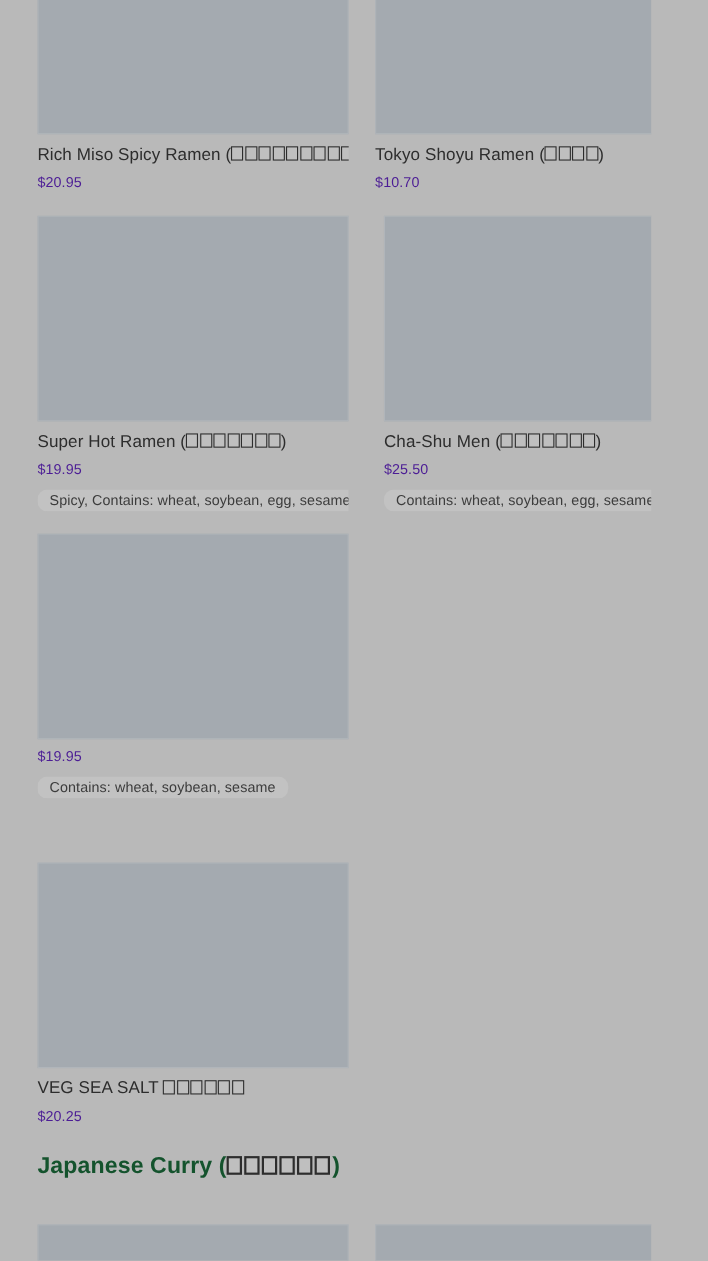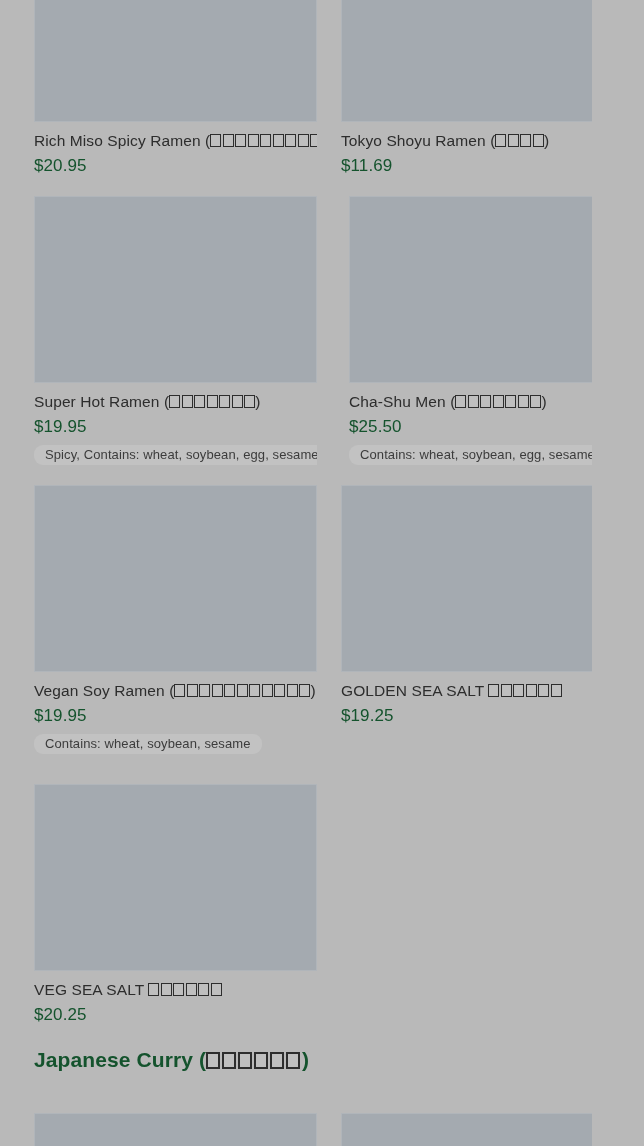--- a/index.html
+++ b/index.html
@@ -49,23 +49,23 @@
     font-size: 15.5px;
     line-height: 19px;
     font-weight: 400;
     color: #2d2d2d;
     margin: 9px 0 0 0;
     white-space: nowrap;
     letter-spacing: 0.1px;
   }
 
   .price {
-    font-size: 17px;
+    font-size: 13px;
     line-height: 16px;
-    color: #14532d;
+    color: #4c1d95;
     margin: 8px 0 0 0;
     letter-spacing: 0.1px;
   }
 
   .badge-row {
     margin-top: 10px;
     height: 20px;
     overflow: hidden;
     white-space: nowrap;
   }
@@ -124,21 +124,21 @@
       <div class="title">
         <span>Rich Miso Spicy Ramen (</span><span class="tofu-wrap"><span class="tofu"></span><span class="tofu"></span><span class="tofu"></span><span class="tofu"></span><span class="tofu"></span><span class="tofu"></span><span class="tofu"></span><span class="tofu"></span><span class="tofu"></span></span>
       </div>
       <div class="price">$20.95</div>
     </div>
     <div class="card">
       <div class="thumb" style="height:186px;"></div>
       <div class="title">
         <span>Tokyo Shoyu Ramen (</span><span class="tofu-wrap"><span class="tofu"></span><span class="tofu"></span><span class="tofu"></span><span class="tofu"></span></span><span>)</span>
       </div>
-      <div class="price">$11.69</div>
+      <div class="price">$10.70</div>
     </div>
   </div>
 
   <div class="grid" style="top:196px;gap:32px;">
     <div class="card">
       <div class="thumb" style="height:187px;"></div>
       <div class="title">
         <span>Super Hot Ramen (</span><span class="tofu-wrap"><span class="tofu"></span><span class="tofu"></span><span class="tofu"></span><span class="tofu"></span><span class="tofu"></span><span class="tofu"></span><span class="tofu"></span></span><span>)</span>
       </div>
       <div class="price">$19.95</div>
@@ -154,34 +154,24 @@
       <div class="price">$25.50</div>
       <div class="badge-row">
         <span class="badge">Contains: wheat, soybean, egg, sesame</span>
       </div>
     </div>
   </div>
 
   <div class="grid" style="top:485px;">
     <div class="card">
       <div class="thumb" style="height:187px;"></div>
-      <div class="title">
-        <span>Vegan Soy Ramen (</span><span class="tofu-wrap"><span class="tofu"></span><span class="tofu"></span><span class="tofu"></span><span class="tofu"></span><span class="tofu"></span><span class="tofu"></span><span class="tofu"></span><span class="tofu"></span><span class="tofu"></span><span class="tofu"></span><span class="tofu"></span></span><span>)</span>
-      </div>
       <div class="price">$19.95</div>
       <div class="badge-row">
         <span class="badge">Contains: wheat, soybean, sesame</span>
       </div>
-    </div>
-    <div class="card">
-      <div class="thumb" style="height:187px;"></div>
-      <div class="title">
-        <span>GOLDEN SEA SALT </span><span class="tofu-wrap"><span class="tofu"></span><span class="tofu"></span><span class="tofu"></span><span class="tofu"></span><span class="tofu"></span><span class="tofu"></span></span><span></span>
-      </div>
-      <div class="price">$19.25</div>
     </div>
   </div>
 
   <div class="grid" style="top:784px;">
     <div class="card">
       <div class="thumb" style="height:187px;"></div>
       <div class="title">
         <span>VEG SEA SALT </span><span class="tofu-wrap"><span class="tofu"></span><span class="tofu"></span><span class="tofu"></span><span class="tofu"></span><span class="tofu"></span><span class="tofu"></span></span><span></span>
       </div>
       <div class="price">$20.25</div>

